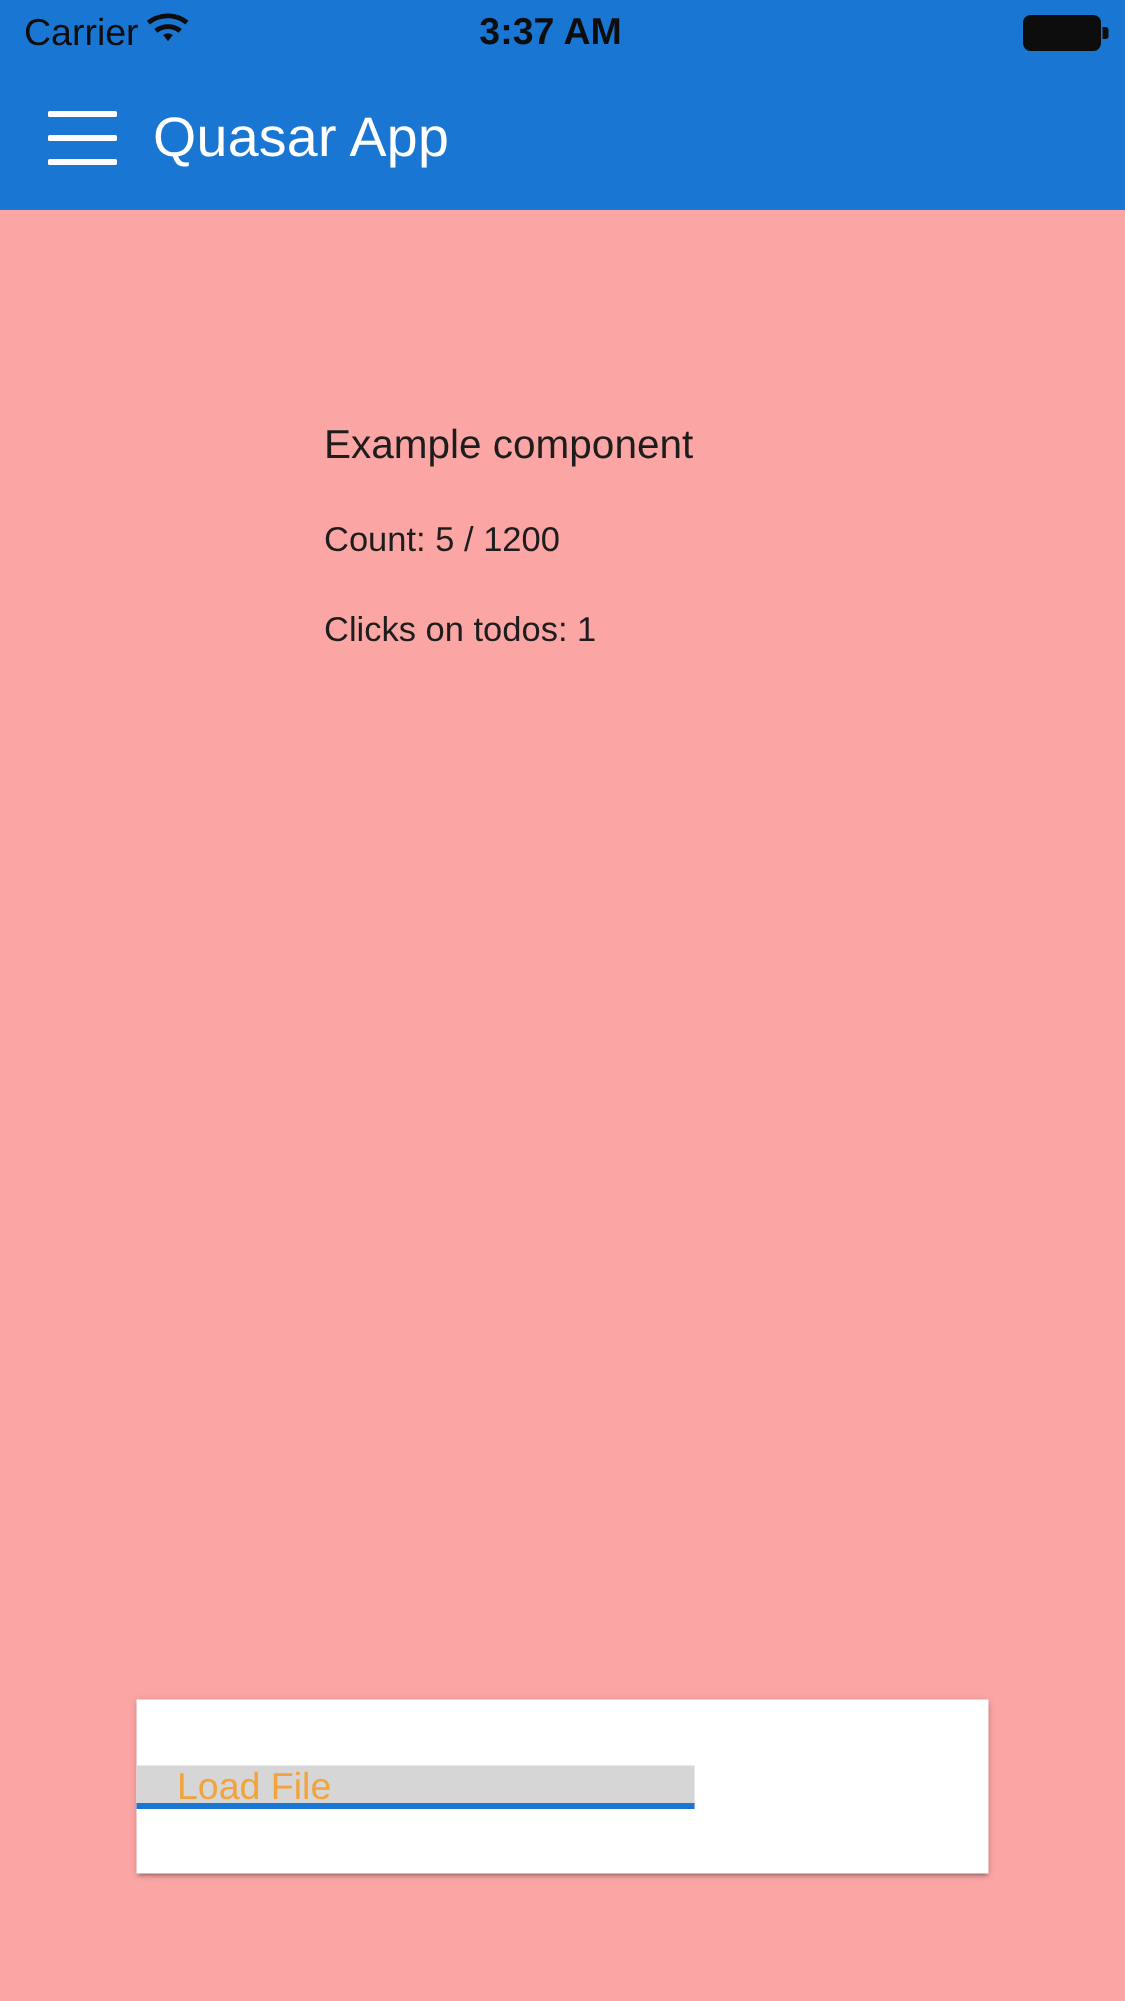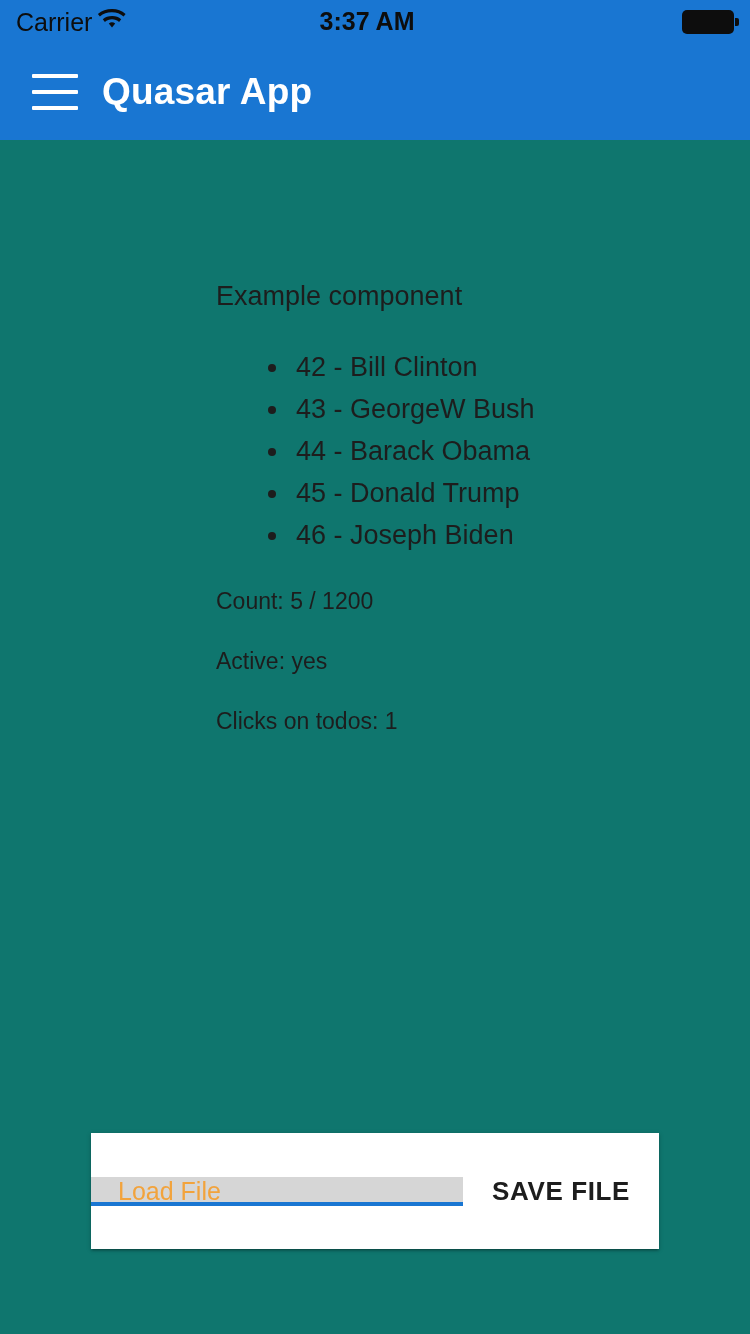--- a/index.html
+++ b/index.html
@@ -84,35 +84,35 @@
     margin-right: 24px;
   }
   .menu-btn span {
     display: block;
     height: 4px;
     background: #fff;
     border-radius: 1px;
   }
   .app-title {
     font-size: 37px;
-    font-weight: 700;
+    font-weight: 400;
     letter-spacing: 0.2px;
   }
   .version {
     margin-left: auto;
     font-size: 26px;
     font-weight: 400;
     opacity: 0.97;
   }
 
   
   .page {
     position: relative;
     height: calc(1334px - 44px - 96px);
-    background: #0f766e;
+    background: #fca5a5;
   }
   .content {
     padding: 140px 0 0 216px;
     color: #1d1d1d;
   }
   .section-title {
     font-size: 27px;
     line-height: 1.2;
     margin-bottom: 34px;
   }
@@ -219,35 +219,26 @@
       <span></span>
       <span></span>
     </div>
     <div class="app-title">Quasar App</div>
   </div>
 
   <div class="page">
     <div class="content">
       <div class="section-title">Example component</div>
 
-      <ul class="people">
-        <li>42 - Bill Clinton</li>
-        <li>43 - GeorgeW Bush</li>
-        <li>44 - Barack Obama</li>
-        <li>45 - Donald Trump</li>
-        <li>46 - Joseph Biden</li>
-      </ul>
 
       <div class="stat">Count: 5 / 1200</div>
-      <div class="stat">Active: yes</div>
       <div class="stat">Clicks on todos: 1</div>
     </div>
 
     <div class="file-row">
       <div class="load-field">
         <span class="label">Load File</span>
         <span class="underline"></span>
       </div>
-      <button class="save-btn">SAVE FILE</button>
     </div>
   </div>
 
 </div>
 
 </body></html>

